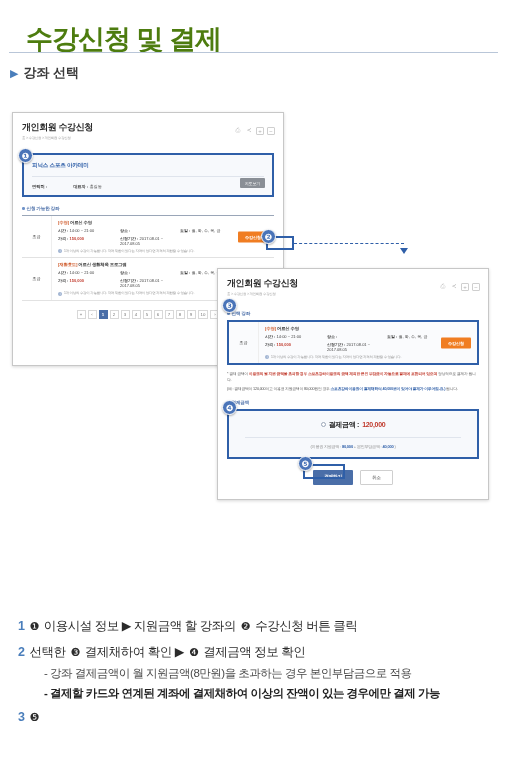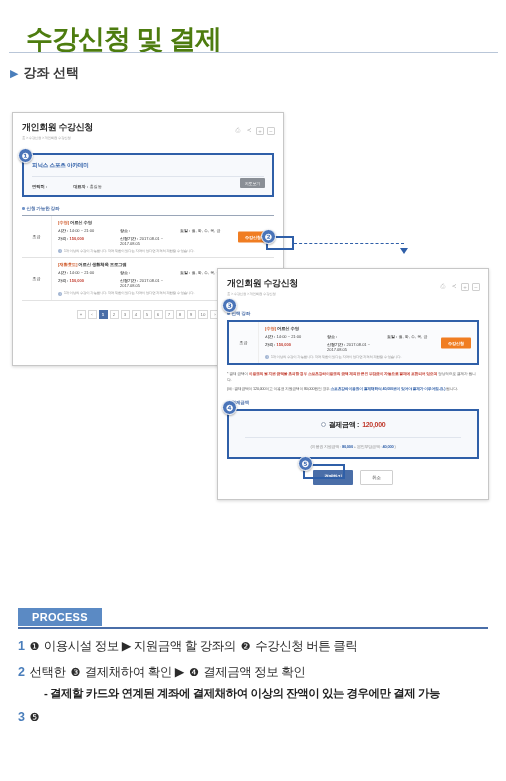--- a/index.html
+++ b/index.html
@@ -436,44 +436,41 @@
   <div class="badge" style="left:298px; top:456px;">❺</div>
 
   <div class="hl-frame" style="left:266px; top:236px; width:28px; height:14px;"></div>
 
   <div class="hl-frame" style="left:303px; top:464px; width:42px; height:15px;"></div>
 
   <div class="arrow-dash" style="left:294px; top:243px; width:110px;"></div>
   <div class="arrow-head" style="left:400px; top:248px;"></div>
 
   <div class="proc-wrap">
-    <div class="proc-tabrow">
-      <div class="proc-tab">PROCESS</div>
-      <div class="proc-rule"></div>
-    </div>
     <div class="proc-list">
 
       <div class="proc-item">
         <span class="proc-no">1</span>
         <span class="circ">❶</span>
         <span>이용시설 정보 ▶ 지원금액 할 강좌의</span>
         <span class="circ">❷</span>
         <span>수강신청 버튼 클릭</span>
       </div>
 
       <div class="proc-item">
         <span class="proc-no">2</span>
         <span>선택한</span>
         <span class="circ">❸</span>
         <span>결제채하여 확인 ▶</span>
         <span class="circ">❹</span>
         <span>결제금액 정보 확인</span>
       </div>
 
       <div class="proc-subs">
+        <div class="proc-sub">- 강좌 결제금액이 월 지원금액(8만원)을 초과하는 경우 본인부담금으로 적용</div>
         <div class="proc-sub strong">- 결제할 카드와 연계된 계좌에 결제채하여 이상의 잔액이 있는 경우에만 결제 가능</div>
       </div>
 
       <div class="proc-item">
         <span class="proc-no">3</span>
         <span class="circ">❺</span>
       </div>
 
     </div>
   </div>

